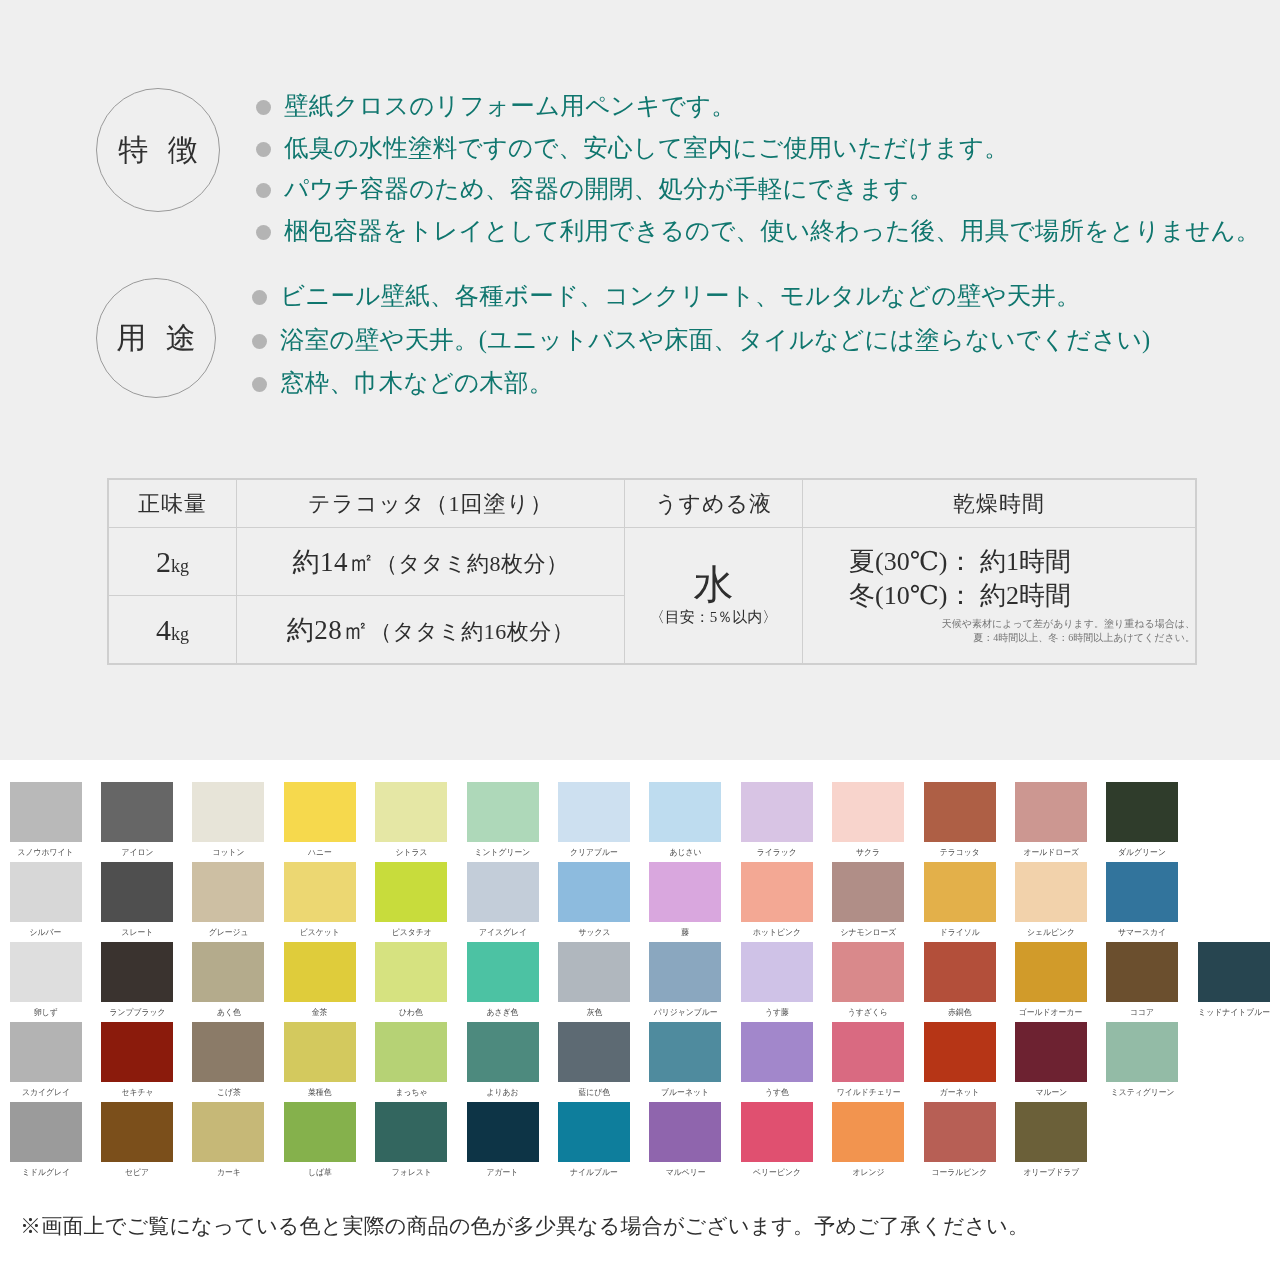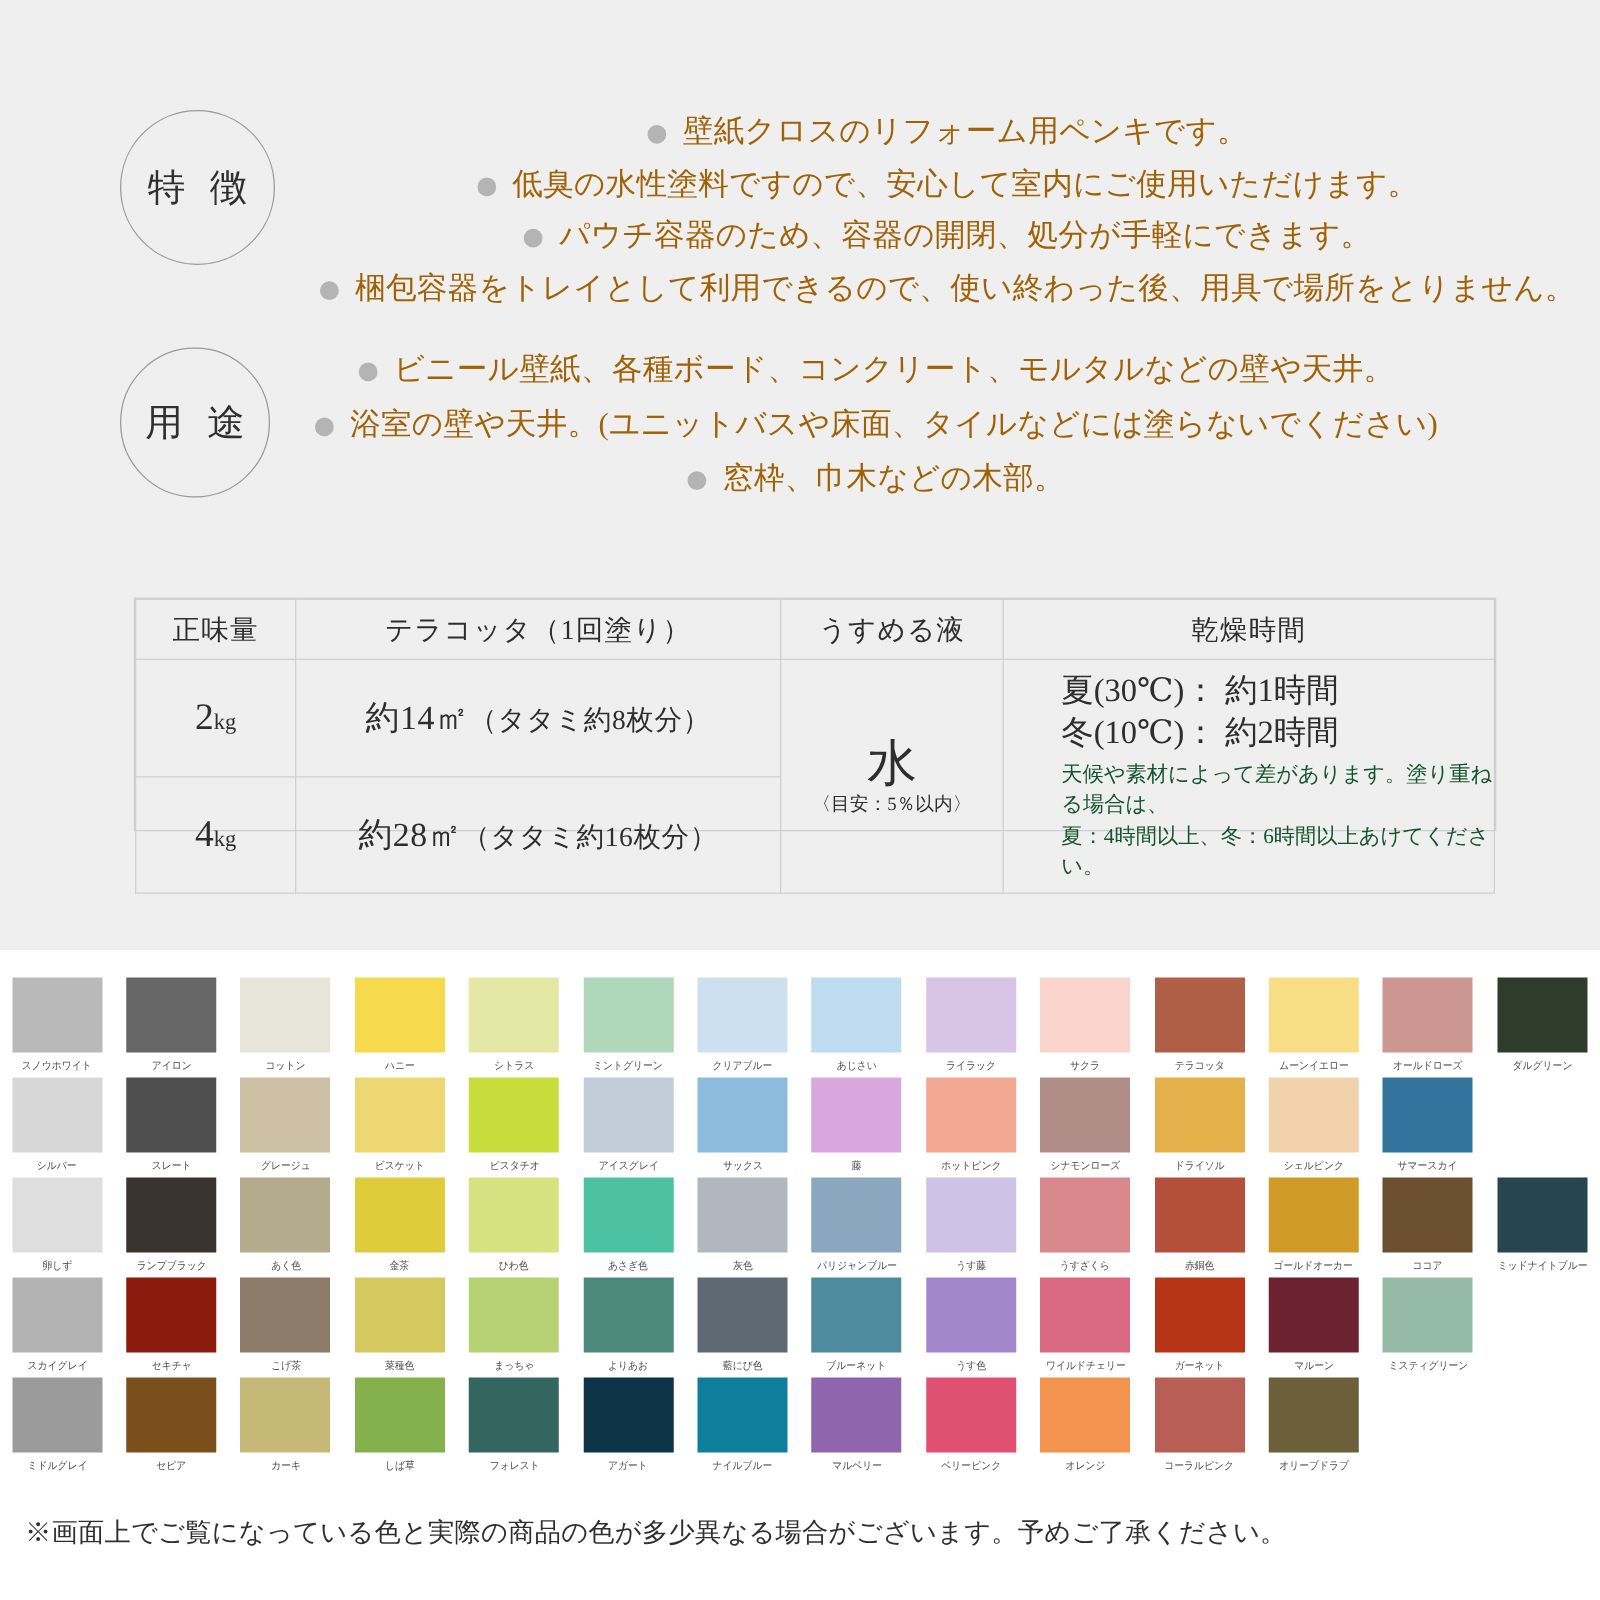--- a/index.html
+++ b/index.html
@@ -32,24 +32,23 @@
     font-family:"Liberation Serif","DejaVu Serif",serif;
     text-indent:6px;
   }
   .block-usage .badge{width:118px;height:118px;}
 
   .bullets{margin-left:36px;padding-top:6px;}
   .bullet{
     display:flex;align-items:flex-start;
     font-size:24.5px;line-height:1;
     margin-bottom:17px;
-    color:#a16207;
+    color:#0f766e;
     white-space:nowrap;
     letter-spacing:0.2px;
-    justify-content:center;
   }
   .bullet:last-child{margin-bottom:0;}
   .dot{
     width:15px;height:15px;border-radius:50%;
     background:#b4b4b4;
     flex:0 0 auto;margin-right:13px;margin-top:6px;
   }
   .bullet .txt{display:block;}
   .block-usage .bullet{margin-bottom:19px;}
 
@@ -73,21 +72,21 @@
   .c-net{width:125px;}
   .c-area{width:385px;}
   .c-thin{width:175px;}
   .val-kg{font-size:30px;}
   .val-kg sub{font-size:18px;vertical-align:baseline;}
   .val-area{font-size:27px;letter-spacing:0.5px;}
   .val-area .sm{font-size:22px;}
   .water{font-size:40px;line-height:1.05;display:block;}
   .water-note{font-size:15px;display:block;margin-top:2px;}
   .dry-line{font-size:26px;line-height:1.28;text-align:left;}
-  .dry-note{font-size:17px;line-height:1.45;text-align:left;margin-top:5px;color:#14532d;}
+  .dry-note{font-size:10px;line-height:1.45;text-align:right;margin-top:5px;color:#737373;}
   .dry-cell{padding:8px 0 8px 46px;text-align:left;}
 
   
   .grid{
     position:absolute;left:0;top:782px;width:1280px;
   }
   .grid-row{display:flex;}
   .cell{
     width:91.4px;
     display:flex;flex-direction:column;align-items:center;
@@ -240,24 +239,20 @@
         </div>
         <div class="cell">
           <span class="swatch" style="background: rgb(248, 212, 204);"></span>
           <span class="cname">サクラ</span>
         </div>
         <div class="cell">
           <span class="swatch" style="background: rgb(174, 95, 69);"></span>
           <span class="cname">テラコッタ</span>
         </div>
         <div class="cell">
-          <span class="swatch" style="background: rgb(247, 221, 133);"></span>
-          <span class="cname">ムーンイエロー</span>
-        </div>
-        <div class="cell">
           <span class="swatch" style="background: rgb(204, 151, 145);"></span>
           <span class="cname">オールドローズ</span>
         </div>
         <div class="cell">
           <span class="swatch" style="background: rgb(47, 60, 43);"></span>
           <span class="cname">ダルグリーン</span>
         </div>
       </div>
       <div class="grid-row">
         <div class="cell">

